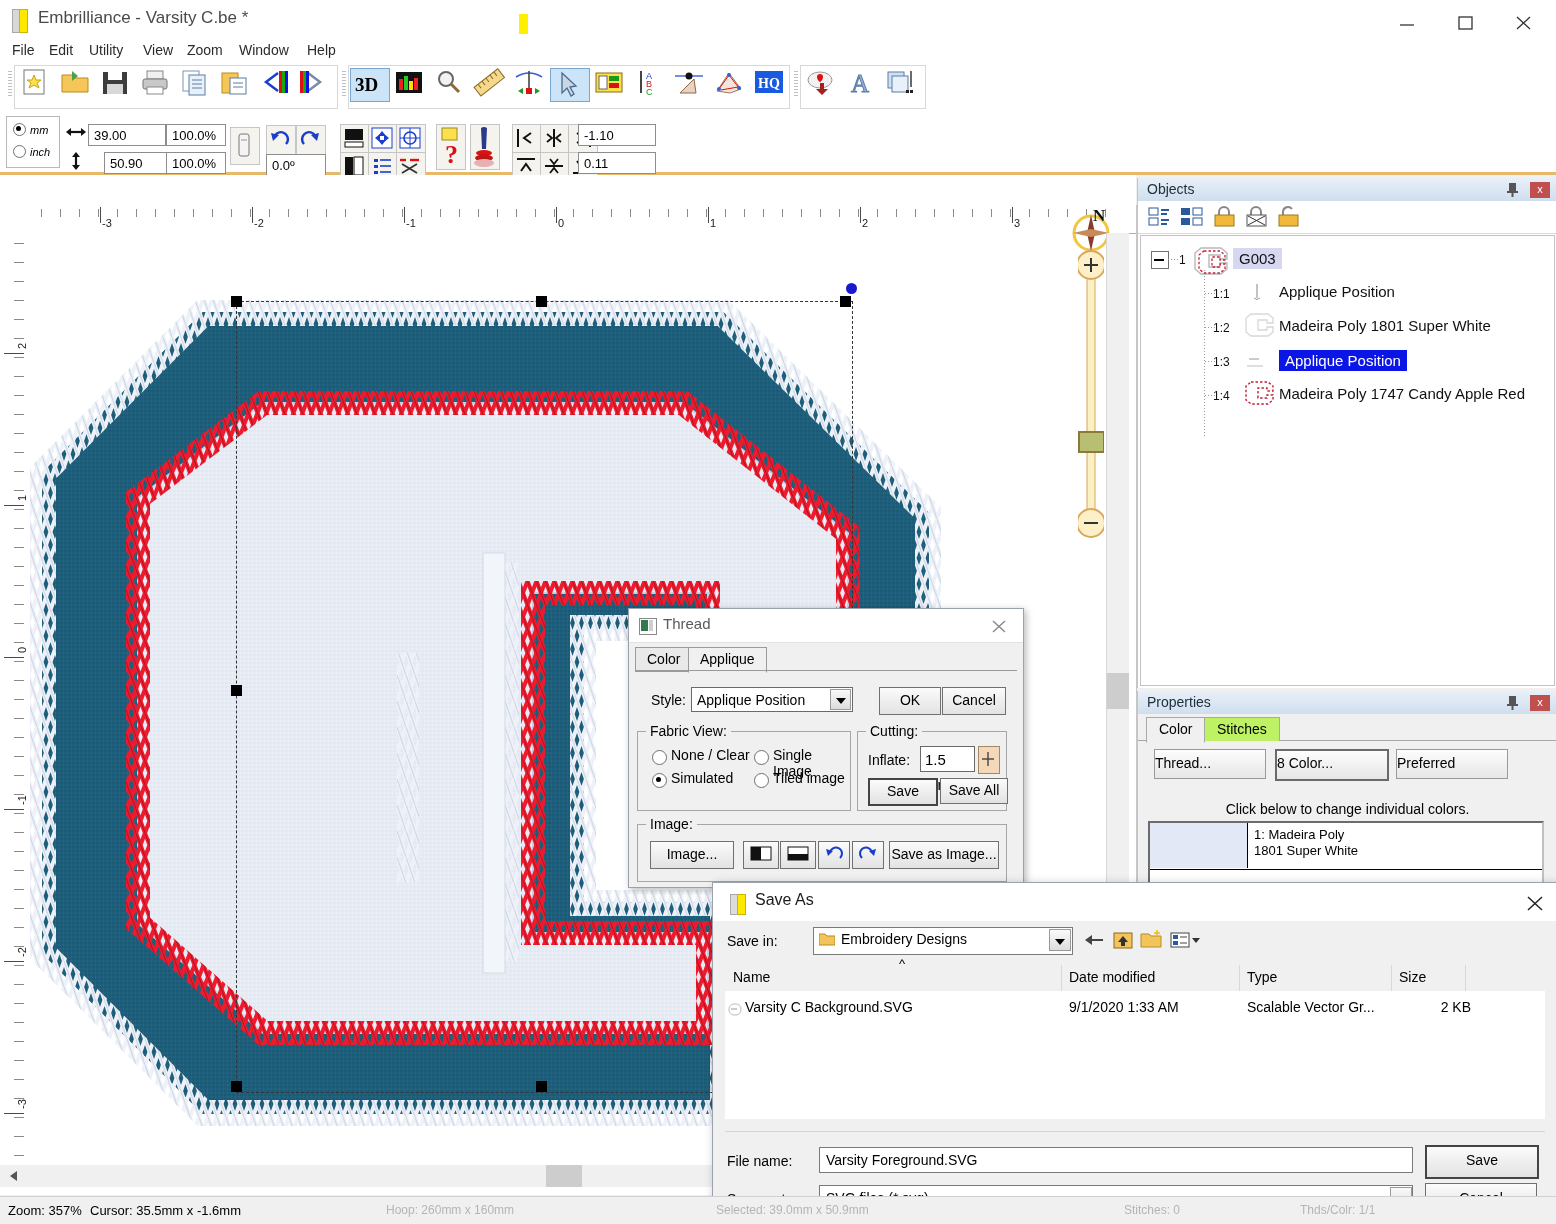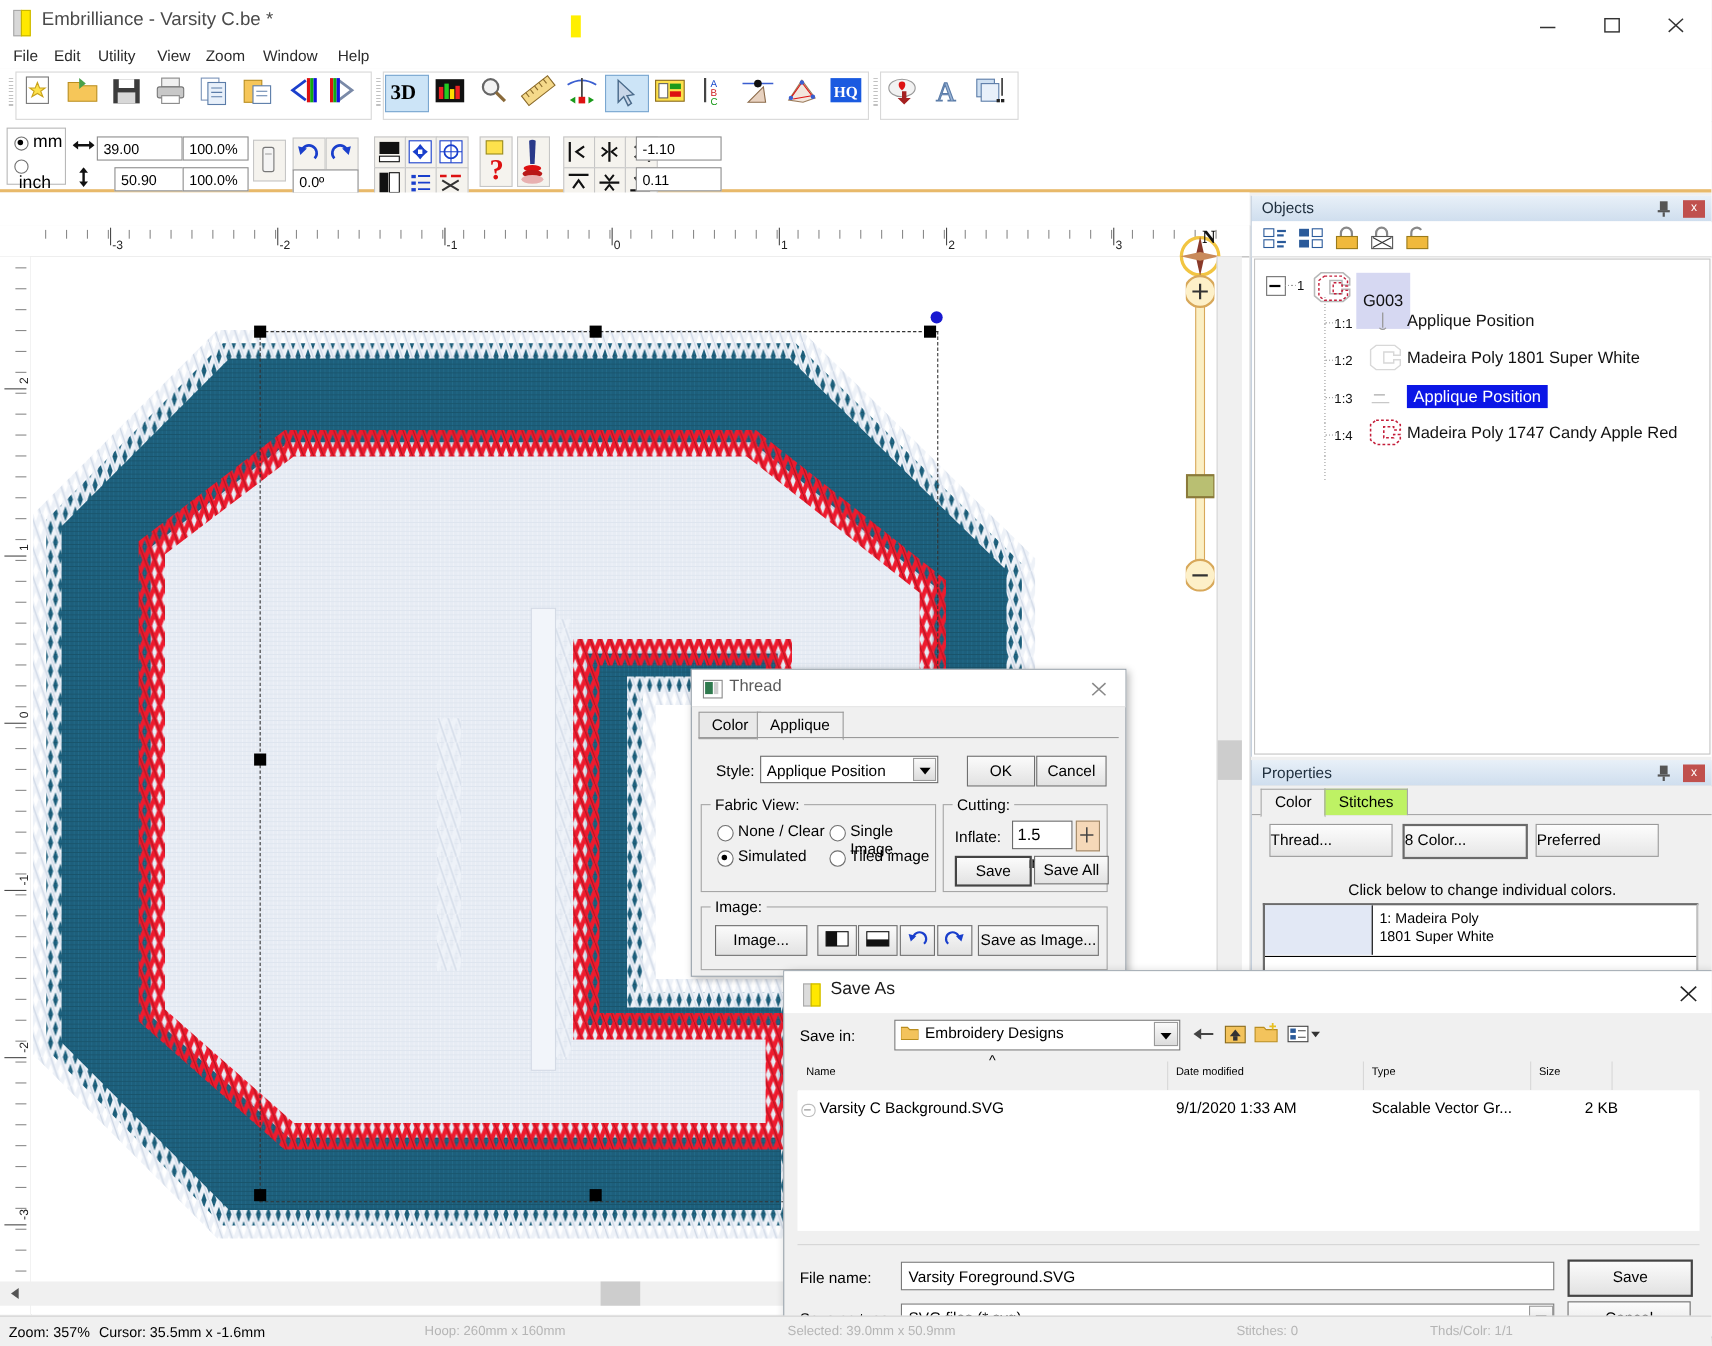--- a/index.html
+++ b/index.html
@@ -29,21 +29,21 @@
   .tgroup{top:3px;height:42px;border:1px solid #d8d8d8;background:#fff;}
   .tbtn{top:5px;width:40px;height:34px;cursor:default;}
   .tbtn.sel{background:#cce4f7;border:1px solid #7aa7d0;}
   .grip{top:9px;width:4px;height:26px;
         background:repeating-linear-gradient(to bottom,#c0c0c0 0 1px,transparent 1px 3px);}
   
   #toolbar2{left:0;top:110px;width:1556px;height:62px;background:#ffffff;border-bottom:3px solid #e8b96a;}
   .unitbox{left:6px;top:6px;width:52px;height:50px;border:1px solid #b8b8b8;background:#fff;}
   .radio{width:11px;height:11px;border-radius:50%;border:1px solid #707070;background:#fff;display:inline-block;vertical-align:middle;position:relative;}
   .radio.on::after{content:"";position:absolute;left:2px;top:2px;width:5px;height:5px;border-radius:50%;background:#000;}
-  .unitlabel{font-size:16px;margin-left:4px;vertical-align:middle;}
+  .unitlabel{font-size:11px;margin-left:4px;vertical-align:middle;font-style:italic;}
   .numfield{height:22px;border:1px solid #8d8d8d;background:#fff;font-size:13px;line-height:21px;padding-left:5px;box-sizing:border-box;}
   .sbtn{width:28px;height:28px;border:1px solid #c6c6c6;background:#f5f3ee;cursor:default;}
   
   #tabstrip{left:0;top:175px;width:1136px;height:30px;background:#ffffff;}
   #tab-scroll-left{left:6px;top:183px;width:18px;height:18px;cursor:default;}
   #doc-tab{left:30px;top:177px;height:28px;background:linear-gradient(to bottom,#ffd977,#ffc94d);
            border-top-right-radius:2px;padding:0 8px 0 28px;line-height:28px;font-weight:bold;font-size:14px;cursor:default;
            clip-path:polygon(14px 0,100% 0,100% 100%,0 100%);}
   #doc-tab-close{left:163px;top:181px;width:19px;height:19px;background:#c0504d;color:#fff;text-align:center;line-height:18px;font-size:11px;cursor:default;}
   #tab-arrow-right{left:1110px;top:181px;width:18px;height:18px;cursor:default;font-size:14px;text-align:center;}
@@ -79,21 +79,21 @@
         background:linear-gradient(to bottom,#e8f0f8,#cfdeee);border-bottom:1px solid #b6c6d8;}
   .panel-title span.t{position:absolute;left:9px;top:3px;font-size:14px;color:#20303f;}
   .pin{position:absolute;right:36px;top:3px;width:17px;height:17px;cursor:default;}
   .pclose{position:absolute;right:7px;top:4px;width:20px;height:16px;background:#c0504d;color:#fff;font-size:11px;text-align:center;line-height:15px;cursor:default;}
   #obj-toolbar{left:0;top:23px;width:419px;height:32px;background:#fff;border-bottom:1px solid #d8d8d8;}
   .objtb-btn{top:4px;width:30px;height:24px;cursor:default;}
   #obj-tree{left:2px;top:57px;width:415px;height:451px;background:#fff;border:1px solid #c3c3c3;box-sizing:border-box;overflow:hidden;}
   .tree-row{position:absolute;left:0;width:413px;height:34px;}
   .tree-num{position:absolute;font-size:12px;color:#111;}
   .tree-label{position:absolute;font-size:15px;color:#111;white-space:nowrap;}
-  .tree-label.group{background:#d6d8f2;padding:17px 6px;text-align:right;}
+  .tree-label.group{background:#d6d8f2;padding:2px 6px;text-align:right;}
   .tree-label.selected{background:#0b16e6;color:#fff;padding:2px 6px;}
   .expander{position:absolute;width:16px;height:16px;border:1px solid #707070;background:#fff;cursor:default;}
   .expander::after{content:"";position:absolute;left:2px;top:7px;width:10px;height:2px;background:#000;}
   .dotline-v{position:absolute;width:1px;
       background:repeating-linear-gradient(to bottom,#9a9a9a 0 1px,transparent 1px 3px);}
   .dotline-h{position:absolute;height:1px;
       background:repeating-linear-gradient(to right,#9a9a9a 0 1px,transparent 1px 3px);}
   
   #propspanel{left:1137px;top:691px;width:419px;height:505px;background:#f0f0f0;border-left:1px solid #b9c6d6;}
   #props-tabs{left:0;top:23px;width:419px;height:26px;background:#f0f0f0;border-bottom:1px solid #a8a8a8;}
@@ -138,21 +138,21 @@
   #sa-titletext{left:42px;top:8px;font-size:16px;color:#1b1b1b;}
   #sa-close{left:802px;top:5px;width:40px;height:30px;cursor:default;}
   #sa-savein-label{left:14px;top:50px;font-size:14px;}
   #sa-combo{left:100px;top:44px;width:258px;height:26px;border:1px solid #7a7a7a;background:#fff;}
   #sa-combo .folder{position:absolute;left:5px;top:4px;width:16px;height:14px;}
   #sa-combo .txt{position:absolute;left:27px;top:3px;font-size:14px;}
   #sa-combo .arrow{position:absolute;right:1px;top:1px;width:22px;height:22px;background:linear-gradient(to bottom,#fafafa,#dcdcdc);border:1px solid #9a9a9a;box-sizing:border-box;}
   #sa-combo .arrow::after{content:"";position:absolute;left:5px;top:9px;border-left:5px solid transparent;border-right:5px solid transparent;border-top:6px solid #000;}
   .sa-navbtn{top:45px;height:24px;cursor:default;}
   #sa-listhdr{left:12px;top:82px;width:820px;height:26px;border-bottom:1px solid #cdcdcd;}
-  .colhdr{position:absolute;top:4px;font-size:10px;}
+  .colhdr{position:absolute;top:4px;font-size:14px;}
   .colsep{position:absolute;top:0;width:1px;height:26px;background:#d8d8d8;}
   #sa-list{left:12px;top:108px;width:820px;height:128px;background:#fff;}
   .filerow{position:absolute;left:0;width:820px;height:26px;}
   .fname{position:absolute;left:20px;top:4px;font-size:14px;}
   .fdate{position:absolute;left:344px;top:4px;font-size:14px;}
   .ftype{position:absolute;left:522px;top:4px;font-size:14px;}
   .fsize{position:absolute;left:674px;top:4px;font-size:14px;width:72px;text-align:right;}
   .sa-lbl{left:14px;font-size:14px;}
   .sa-input{left:106px;height:26px;border:1px solid #7a7a7a;background:#fff;font-size:14px;line-height:24px;padding-left:6px;box-sizing:border-box;}
   .sa-bigbtn{left:712px;width:110px;height:30px;border:1px solid #707070;background:linear-gradient(to bottom,#fbfbfb,#e2e2e2);

